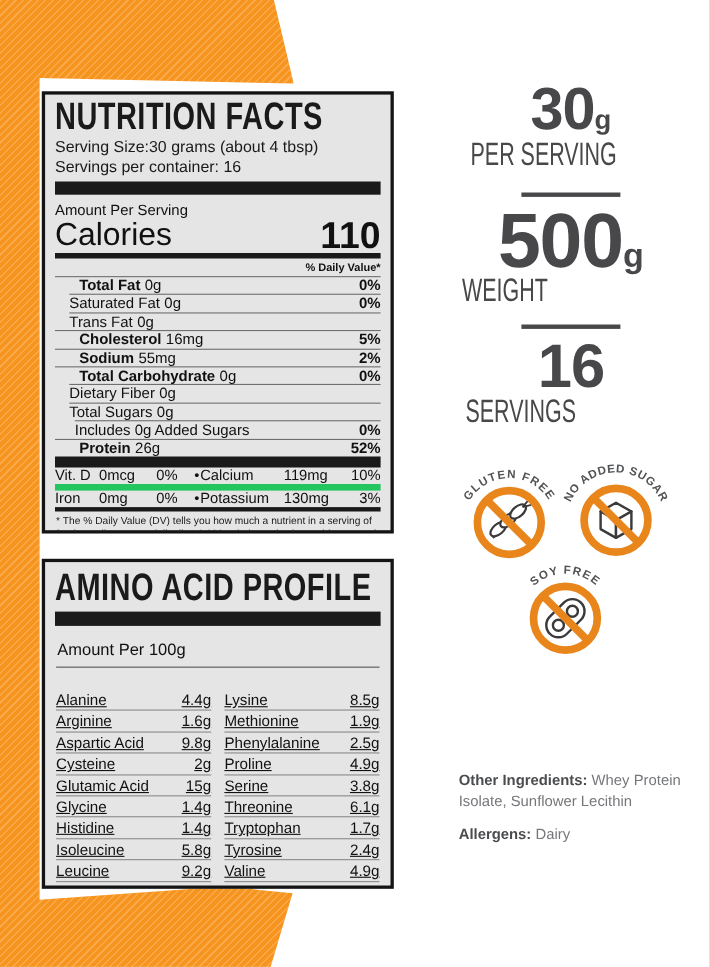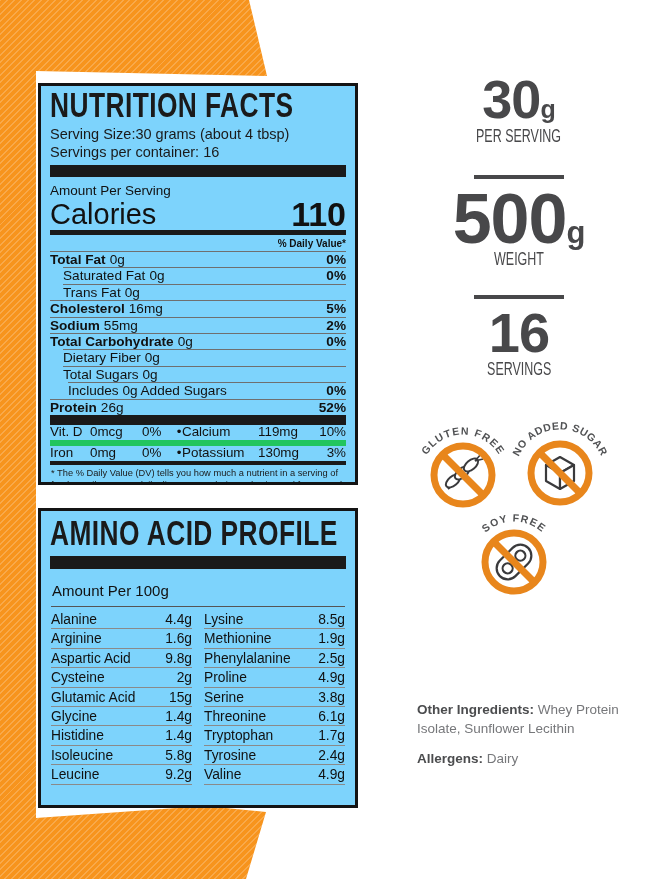--- a/index.html
+++ b/index.html
@@ -10,61 +10,61 @@
   }
   
   #swoosh{
     position:absolute;left:0;top:0;width:645px;height:879px;
     background:
       repeating-linear-gradient(135deg, rgba(255,255,255,0.20) 0 1.4px, rgba(255,255,255,0) 1.4px 4.8px),
       var(--orange,#F7941D);
     clip-path:polygon(0 0,249px 0,267px 76px,36px 71px,36px 818px,205px 806px,266px 812px,246px 879px,0 879px);
   }
   
-  .panel{position:absolute;left:38px;width:320px;background:#7dd3fc;border:3px solid #141414;padding:0 9px;}
+  .panel{position:absolute;left:38px;width:320px;background:#e5e5e5;border:3px solid #141414;padding:0 9px;}
   #nf-panel{top:83px;height:402px;overflow:hidden;}
   #aa-panel{top:508px;height:300px;overflow:hidden;}
   .cond{display:inline-block;transform:scale(0.85,1.12);transform-origin:left center;white-space:nowrap;}
   .panel-title{font-size:31px;font-weight:bold;line-height:1;margin-top:4px;letter-spacing:0.5px;color:#1a1a1a;}
   .serving-line{font-size:14.5px;line-height:18px;color:#1a1a1a;}
   .bar{background:#1a1a1a;}
   .bar-thick{height:12px;margin-top:4px;}
   .bar-med{height:5px;margin-top:1px;}
   .bar-protein{height:10px;}
   .bar-thin{height:4px;margin-top:1px;}
   .aps{font-size:13.5px;margin-top:6px;line-height:15px;}
   #calories-row{display:flex;justify-content:space-between;align-items:flex-end;line-height:30px;margin-top:1px;}
   #calories-label{font-size:29px;font-weight:normal;}
   #calories-value{font-size:34px;font-weight:bold;}
   #dv-header{text-align:right;font-size:10px;font-weight:bold;padding:3px 0 2px;}
   .n-row{display:flex;justify-content:space-between;border-top:1px solid #6f6f6f;line-height:15.4px;font-size:13.6px;align-items:baseline;}
   .n-row.ind1{margin-left:13px;}
   .n-row.ind2{margin-left:18px;}
-  .n-name.b{font-weight:bold;}
+  .n-name.b{font-weight:bold;margin-left:22px;}
   .n-amt{margin-left:4px;}
   .n-dv{font-weight:bold;}
   #micro-rows{font-size:13.4px;}
   .m-row{display:grid;grid-template-columns:40px 52px 34px 1fr 76px 54px 34px;line-height:14.6px;align-items:baseline;}
   .m-row + .m-row{border-top:6px solid #22c55e;}
   .m-dot{text-align:center;}
   .m-dv{text-align:right;font-weight:normal;}
   #footnote{font-size:9.3px;line-height:11.8px;padding:3px 1px 0;color:#1a1a1a;}
   
   #aa-sub{font-size:15px;margin:13px 2px 7px;}
   #aa-subline{border-top:1px solid #555;margin:0 1px;}
-  #aa-cols{display:grid;grid-template-columns:1fr 1fr;column-gap:12px;margin:3px 1px 0;}
+  #aa-cols{display:grid;grid-template-columns:1fr 1fr;column-gap:12px;margin:20px 1px 0;text-decoration:underline;}
   .aa-cell{display:flex;justify-content:space-between;border-bottom:1px solid #8a8a8a;font-size:13.8px;line-height:17.4px;padding-top:1px;}
   
   #stats{position:absolute;left:409px;top:0;width:220px;height:420px;color:var(--gray,#48484A);}
   .stat-num{position:absolute;width:100%;text-align:center;font-weight:bold;line-height:1;letter-spacing:-1px;}
   .stat-num .unit{letter-spacing:0;}
   .s1{font-size:54px;} .s1 .unit{font-size:25px;}
   .s2{font-size:70px;} .s2 .unit{font-size:31px;}
   .s3{font-size:56px;}
-  .stat-label{position:absolute;width:100%;text-align:center;font-size:16px;line-height:1.05;}
+  .stat-label{position:absolute;width:100%;font-size:25px;line-height:1.05;}
   .stat-label .cond{transform:scale(0.78,1.18);transform-origin:center;}
   .stat-divider{position:absolute;left:65px;width:90px;height:4px;background:var(--gray,#48484A);}
   
   .badge{position:absolute;}
   .badge-text{font-family:"Liberation Sans",sans-serif;font-size:10.5px;font-weight:bold;letter-spacing:1.2px;fill:#515254;}
   
   #ingredients{position:absolute;left:417px;top:700px;width:232px;font-size:13.5px;line-height:19px;}
   #ingredients p{margin:0;}
   #ingredients p + p{margin-top:11px;}
   .ing-label{font-weight:bold;color:#4B4C4E;}

